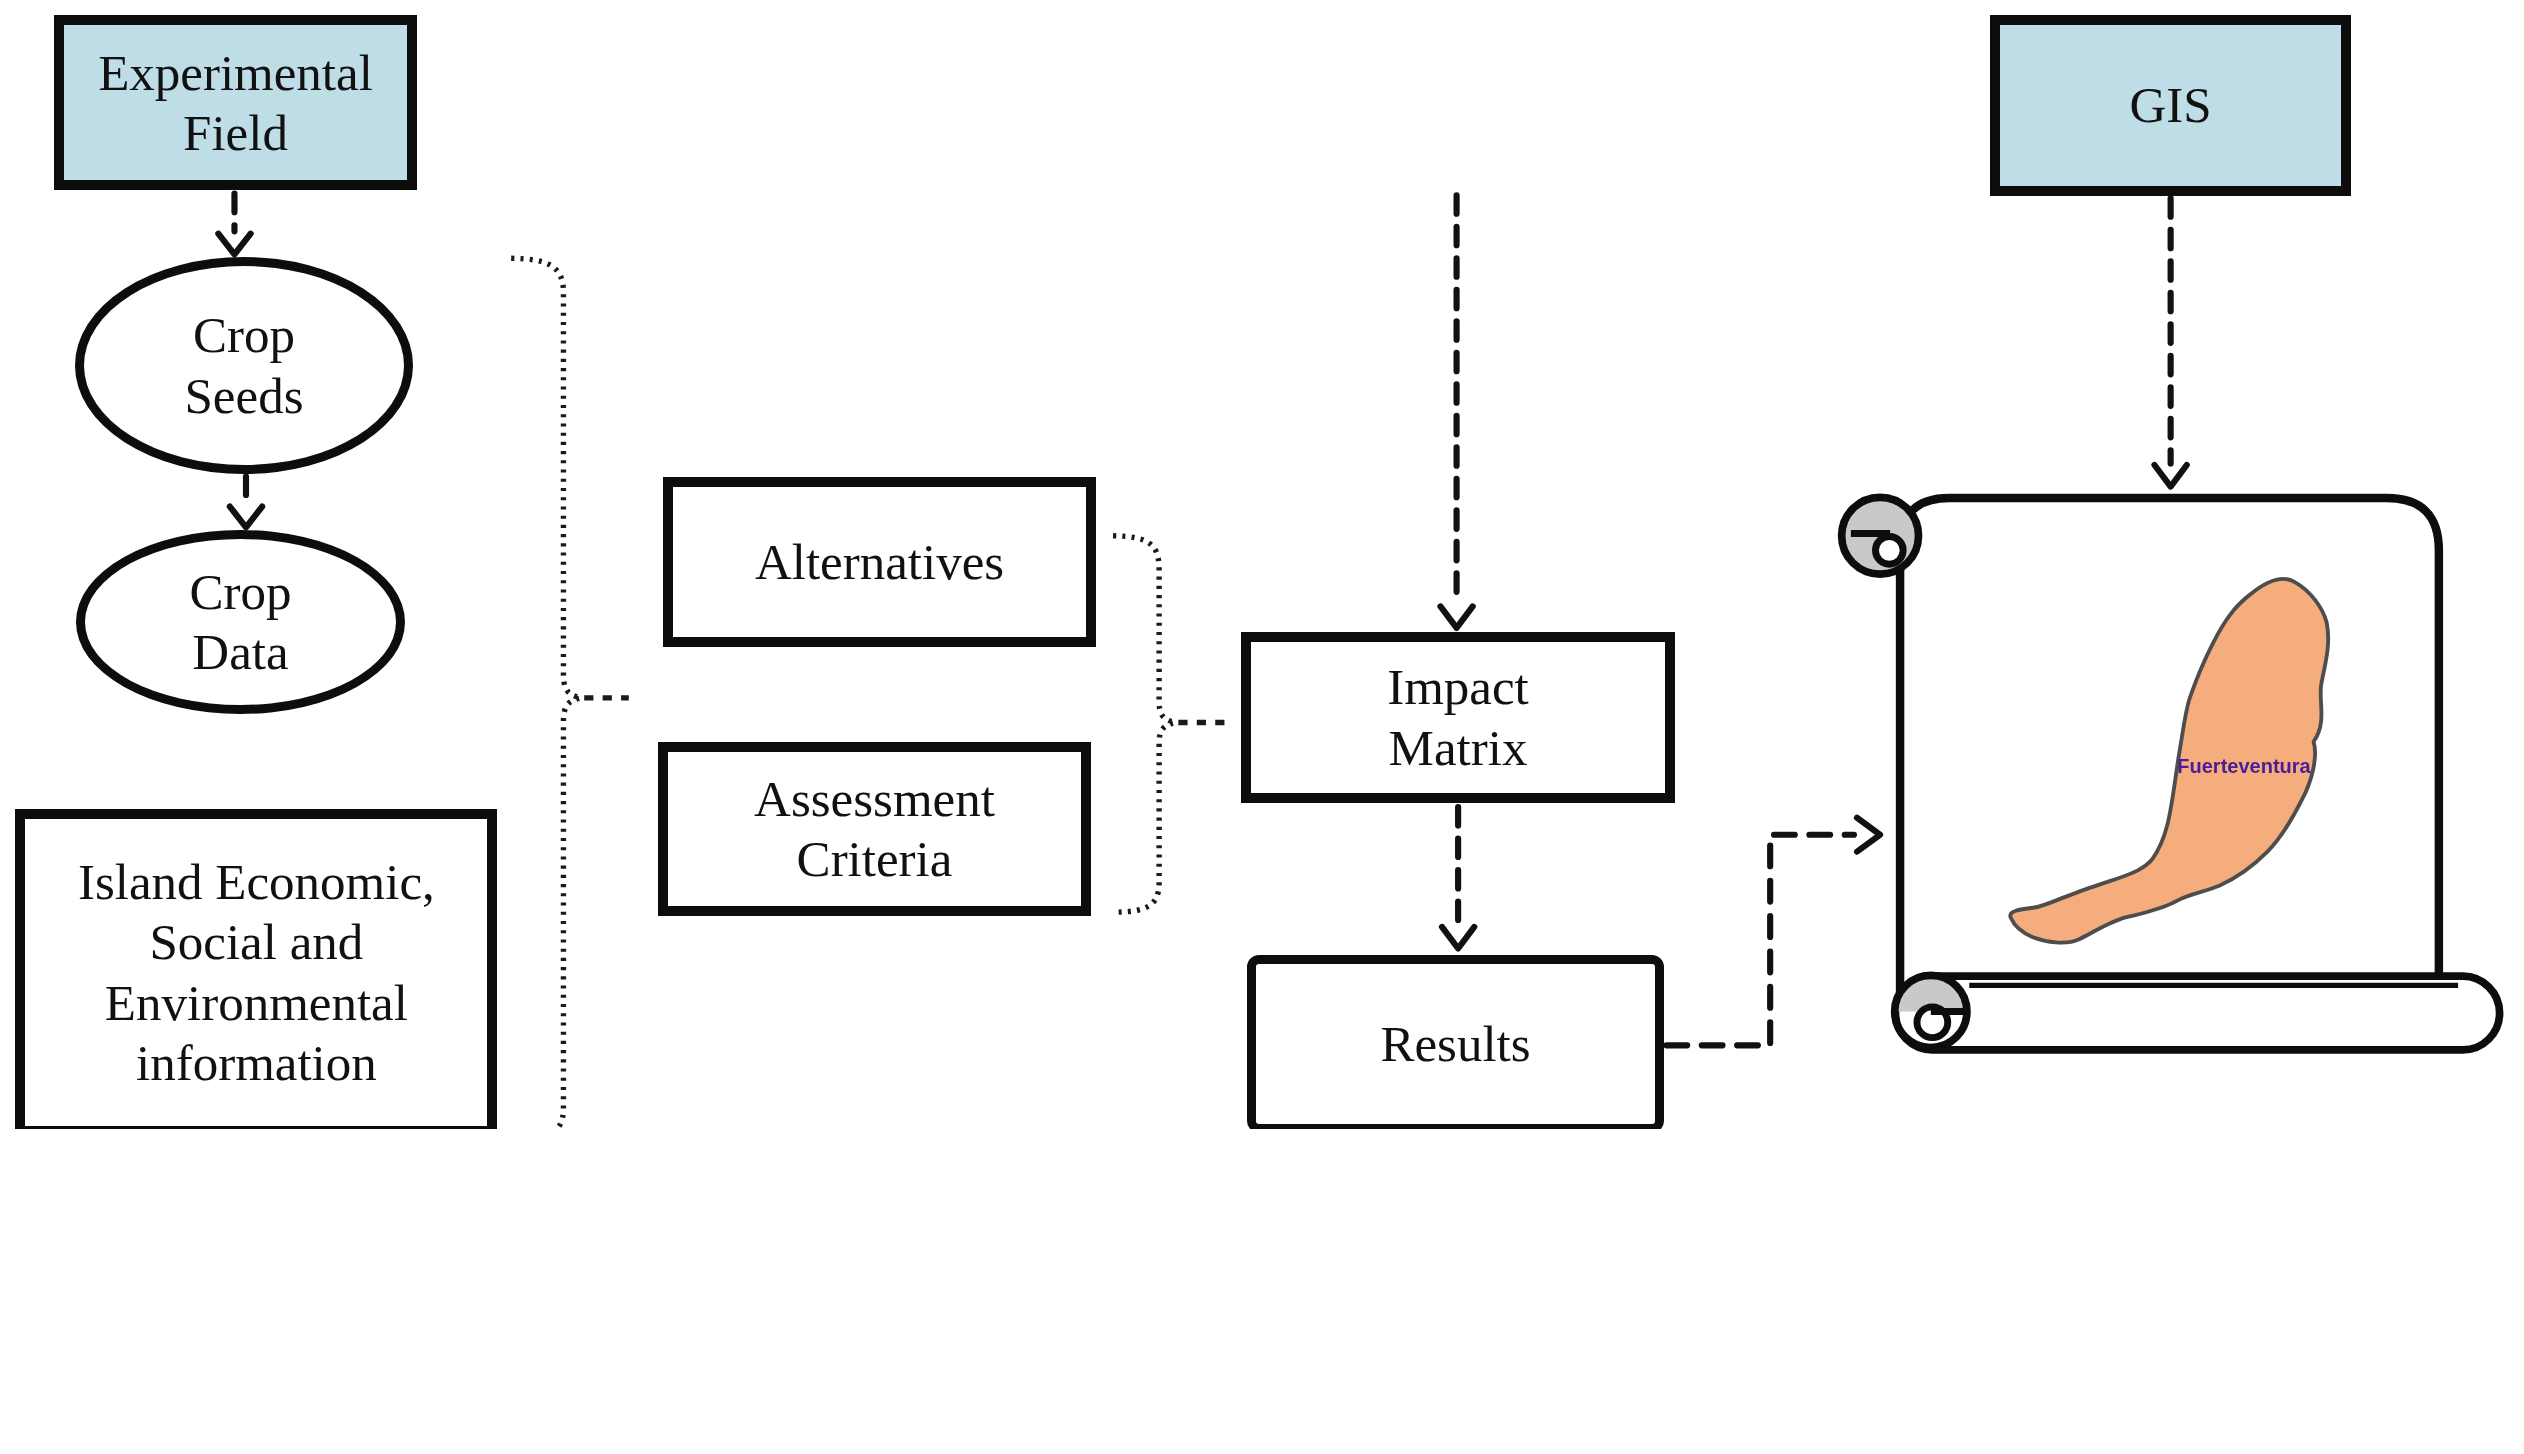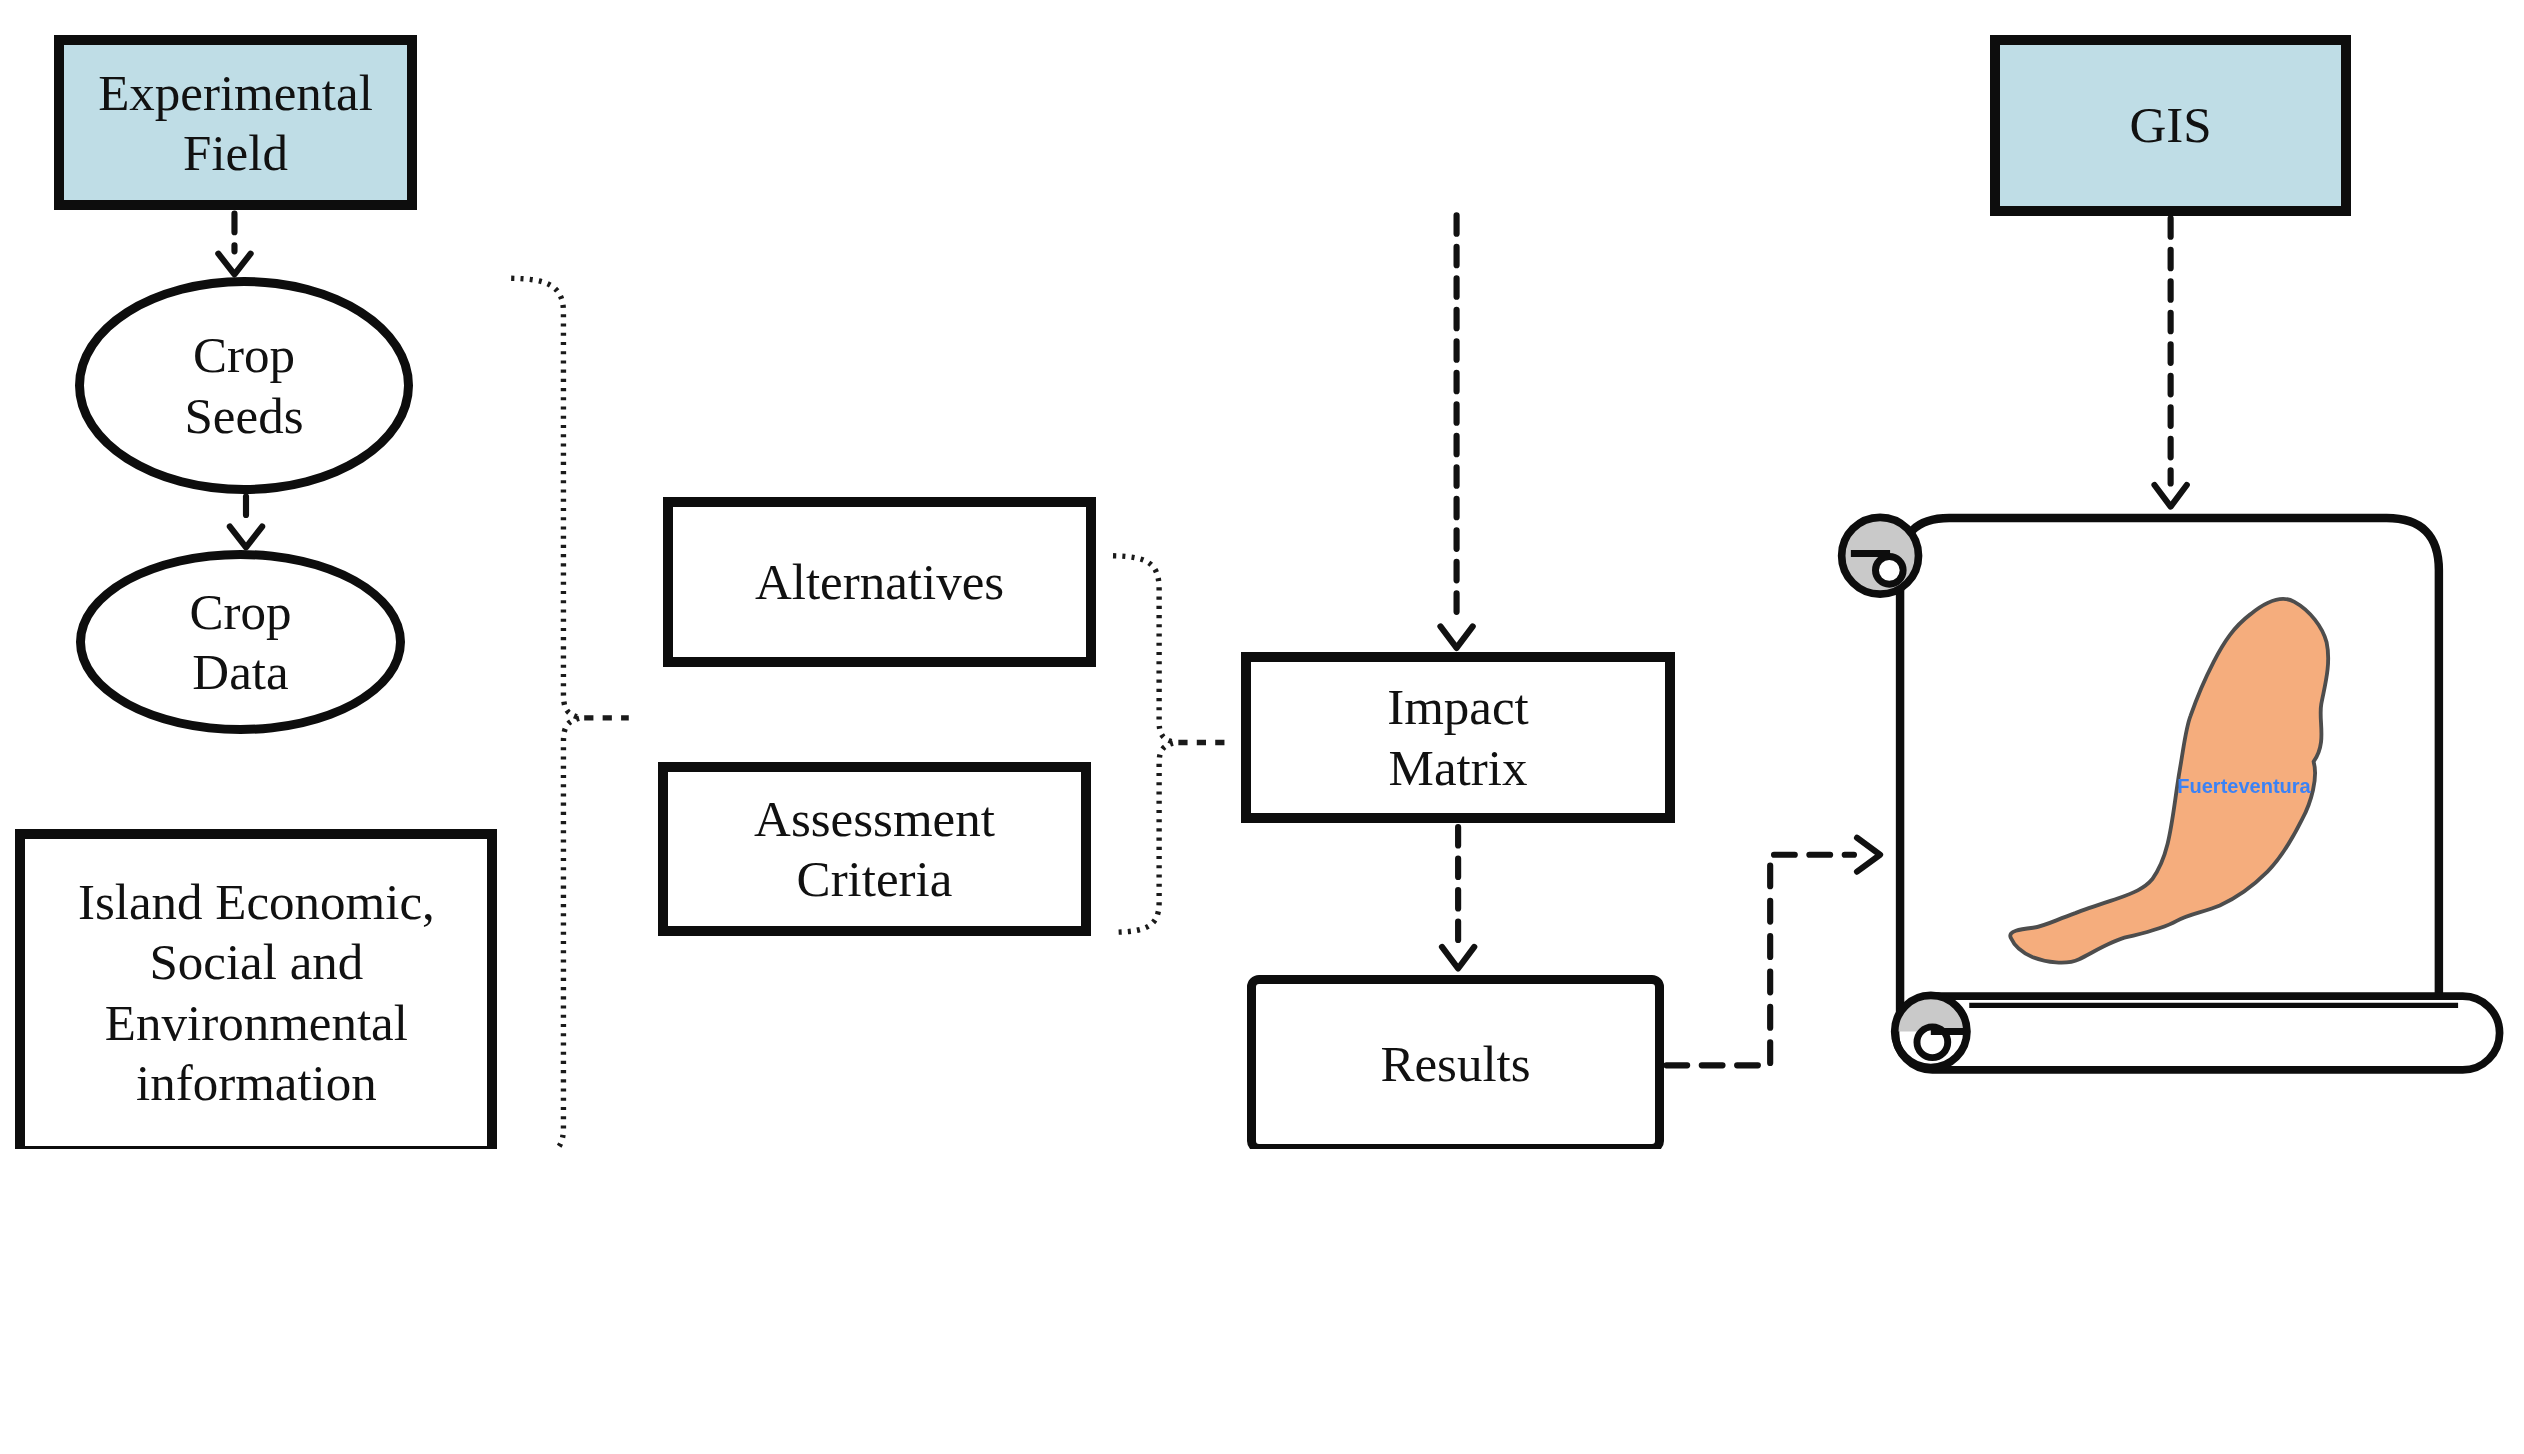--- a/index.html
+++ b/index.html
@@ -2,21 +2,20 @@
 <html style="font-size:12.3px"><head>
 <meta charset="utf-8">
 <style>
   html,body{margin:0;padding:0;background:#ffffff;}
   .canvas{
     position:relative;
     width:2525px;height:1129px;
     background:#ffffff;
     font-family:"Liberation Serif","DejaVu Serif",serif;
     color:#111111;
-    margin-top:20px;
   }
   svg.layer{position:absolute;left:0;top:0;width:2525px;height:1455px;}
   .node{
     position:absolute;
     box-sizing:border-box;
     display:flex;align-items:center;justify-content:center;
     text-align:center;
     background:#ffffff;
     border:10px solid #0d0d0d;
   }
@@ -28,21 +27,21 @@
   .blue{background:#bfdde6;}
   .ellipse{border-radius:50%;border-width:9.2px;}
   .rounded{border-radius:12px;border-width:9.2px;}
   .results-font{font-size:71px;}
   .map-label{
     position:absolute;
     left:2148px;top:755px;width:192px;
     text-align:center;
     font-family:"Liberation Sans","DejaVu Sans",sans-serif;
     font-weight:bold;font-size:20px;
-    color:#3b82f6;
+    color:#4c1d95;
   }
 </style>
 </head>
 <body>
 
 <div class="canvas">
 
   <svg class="layer" viewBox="0 0 3285 1893">
     <g stroke="#111111" fill="none" stroke-linecap="round" stroke-linejoin="round">
 

